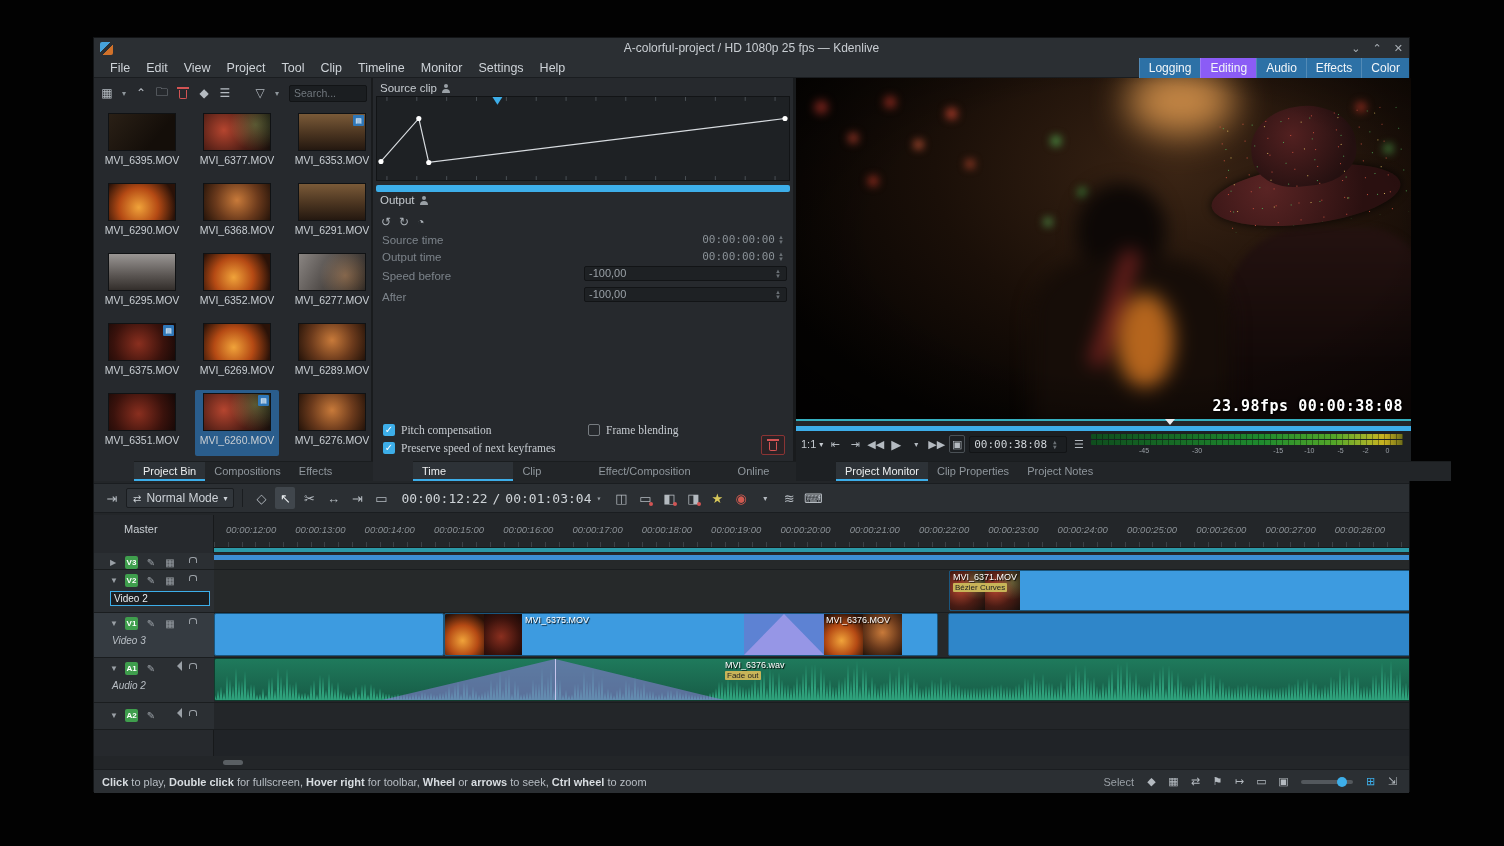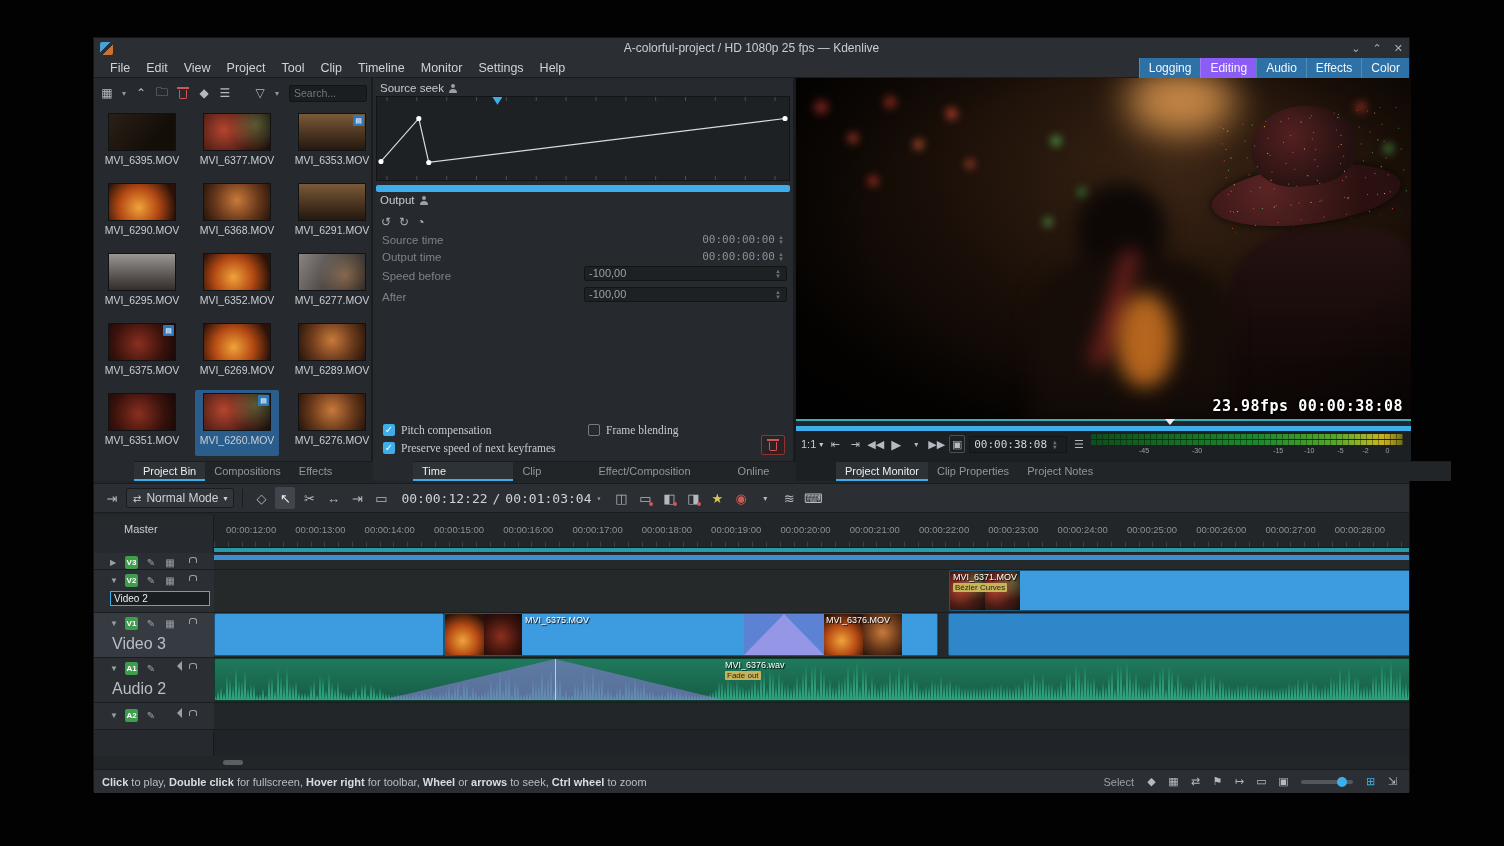--- a/index.html
+++ b/index.html
@@ -124,34 +124,34 @@
   .sep { width:1px; height:18px; background:#1a1d20; margin:0 4px; }
   .tl-tc { font-family:"DejaVu Sans Mono",monospace; font-size:13px; color:#cfd4d8; margin:0 6px; display:flex; gap:5px; align-items:center; }
   .dotbtn { position:relative; }
   .dotbtn::after { content:""; position:absolute; right:2px; bottom:3px; width:4px; height:4px; border-radius:50%; background:#d35454; }
   .star { color:#d8c85a; }
 
   
   .timeline { position:absolute; left:0; top:477px; width:100%; height:241px; background:#202327; overflow:hidden; }
   .thead-col-bg { position:absolute; left:0; top:0; width:120px; height:100%; background:#26292d; border-right:1px solid #17191b; }
   .master { position:absolute; left:30px; top:8px; font-size:11px; color:#c9ced3; }
-  .ruler { position:absolute; left:120px; top:0; right:0; height:33px; background:#232629; border-bottom:1px solid #17191b; }
+  .ruler { position:absolute; left:120px; top:0; right:0; height:33px; background:#232629; border-bottom:1px solid #17191b;font-style:italic; }
   .ruler-ticks { position:absolute; inset:0;
       background:repeating-linear-gradient(90deg,#3c4146 0 1px, transparent 1px 13.8px);
       background-size:100% 5px; background-position:0 100%; background-repeat:no-repeat; }
   .rtick { position:absolute; top:9px; font-size:9.5px; color:#8b9196; white-space:nowrap; }
   .preview-line { position:absolute; left:120px; right:0; top:33px; height:4px; background:#2b9aa8; }
   .track { position:absolute; left:0; right:0; }
   .thead { position:absolute; left:0; top:0; width:120px; height:100%; background:#2b2f33; border-bottom:1px solid #1a1d1f; padding:2px 0 0 16px; }
   .thead.sel { background:#353b41; }
   .thead-row { display:flex; align-items:center; gap:7px; height:16px; }
   .chev { font-size:8px; color:#9aa0a6; width:8px; }
   .tbadge { min-width:13px; height:13px; background:#3f9e4d; border-radius:2px; color:#fff; font-size:8px; font-weight:bold; text-align:center; line-height:13px; padding:0 1px; }
   .thicon { color:#9aa0a6; font-size:10px; width:12px; text-align:center; }
-  .tname { font-size:16px; color:#b9bfc5; margin:4px 0 0 2px; }
+  .tname { font-size:10px; color:#b9bfc5; margin:4px 0 0 2px;font-style:italic; }
   .tname-input { width:100px; height:15px; margin-top:3px; background:#1b1e21; border:1px solid #3daee9; color:#e8ecef; font-size:10px; padding:0 3px; }
   .tcontent { position:absolute; left:120px; right:0; top:0; bottom:0; background:#26292a; border-bottom:1px solid #1a1d1f; }
   .tcontent.audio-bg { background:#232629; }
   .active-strip { position:absolute; left:0; top:0; width:8px; height:100%; background:#45c945; }
   .v3-sliver { position:absolute; left:0; right:0; top:2px; height:5px; background:#3d8fd4; }
   .clip { position:absolute; top:0; bottom:1px; border:1px solid #1a567e; border-radius:2px; overflow:hidden; }
   .clip.blue { background:#3d9be0; }
   .clip.blue2 { background:#2f86c9; }
   .cthumb { position:absolute; top:0; bottom:0; }
   .clabel { position:absolute; top:1px; font-size:9px; color:#fff; text-shadow:1px 1px 1px #000; white-space:nowrap; }
@@ -304,21 +304,21 @@
         </div>
     <div class="panel-tabs" id="bin-tabs">
           <span class="ptab active">Project Bin</span>
           <span class="ptab">Compositions</span>
           <span class="ptab">Effects</span>
         </div>
   </div>
 
   <div class="panel remap">
     <div class="remap-head" style="top:4px">
-      <span>Source seek</span>
+      <span>Source clip</span>
           <span class="icon-person"></span>
     </div>
     <svg class="kf-editor" viewBox="0 0 414 85" preserveAspectRatio="none">
       <g stroke="#4a5055" stroke-width="1">
         <line x1="10" y1="0" x2="10" y2="4"></line>
             <line x1="40" y1="0" x2="40" y2="4"></line>
             <line x1="70" y1="0" x2="70" y2="4"></line>
             <line x1="100" y1="0" x2="100" y2="4"></line>
             <line x1="130" y1="0" x2="130" y2="4"></line>
             <line x1="160" y1="0" x2="160" y2="4"></line>

